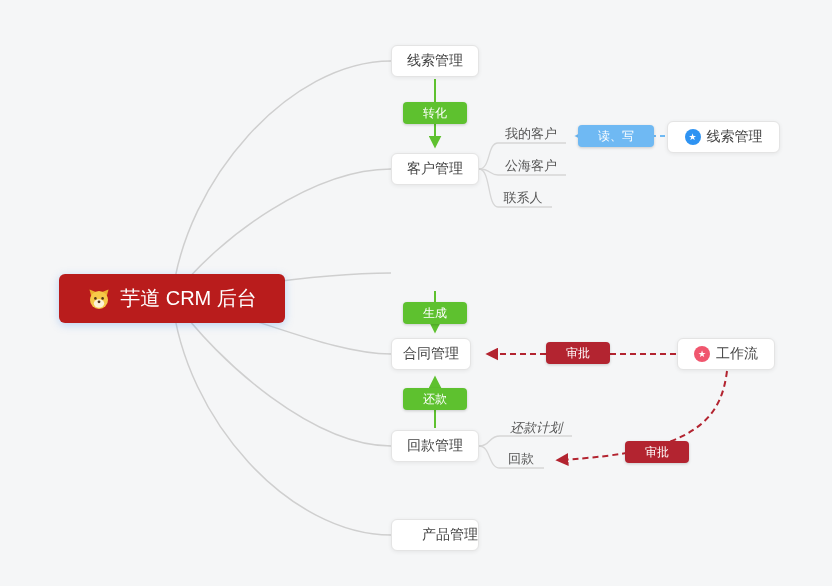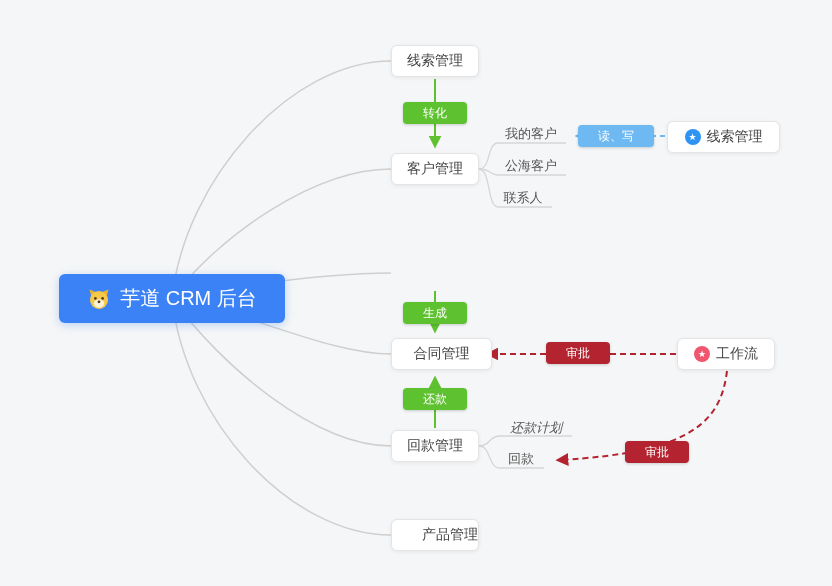--- a/index.html
+++ b/index.html
@@ -26,31 +26,31 @@
     font-size: 14px;
     color: #444;
     box-shadow: 0 1px 4px rgba(0,0,0,0.07);
     cursor: pointer;
     z-index: 2;
     white-space: nowrap;
   }
   .n-leads          { left: 391px; top: 45px;  width: 88px;  height: 32px; }
   .n-customers      { left: 391px; top: 153px; width: 88px;  height: 32px; }
   .n-opportunities  { left: 391px; top: 257px; width: 88px;  height: 32px; }
-  .n-contracts      { left: 391px; top: 338px; width: 101px;  height: 32px; }
+  .n-contracts      { left: 391px; top: 338px; width: 80px;  height: 32px; }
   .n-payments       { left: 391px; top: 430px; width: 88px;  height: 32px; }
   .n-products       { left: 391px; top: 519px; width: 88px;  height: 32px; justify-content: flex-end; }
   .n-data-permission{ left: 667px; top: 121px; width: 113px; height: 32px; }
   .n-workflow       { left: 677px; top: 338px; width: 98px;  height: 32px; }
 
   .root-node {
     position: absolute;
     left: 59px; top: 274px; width: 226px; height: 49px;
     display: flex; align-items: center; justify-content: center; gap: 9px;
-    background: #3b82f6;
+    background: #b91c1c;
     border-radius: 6px;
     color: #fff;
     font-size: 20px;
     box-shadow: 0 2px 8px rgba(77,144,235,0.35);
     cursor: pointer;
     z-index: 3;
     white-space: nowrap;
   }
 
   .badge {

